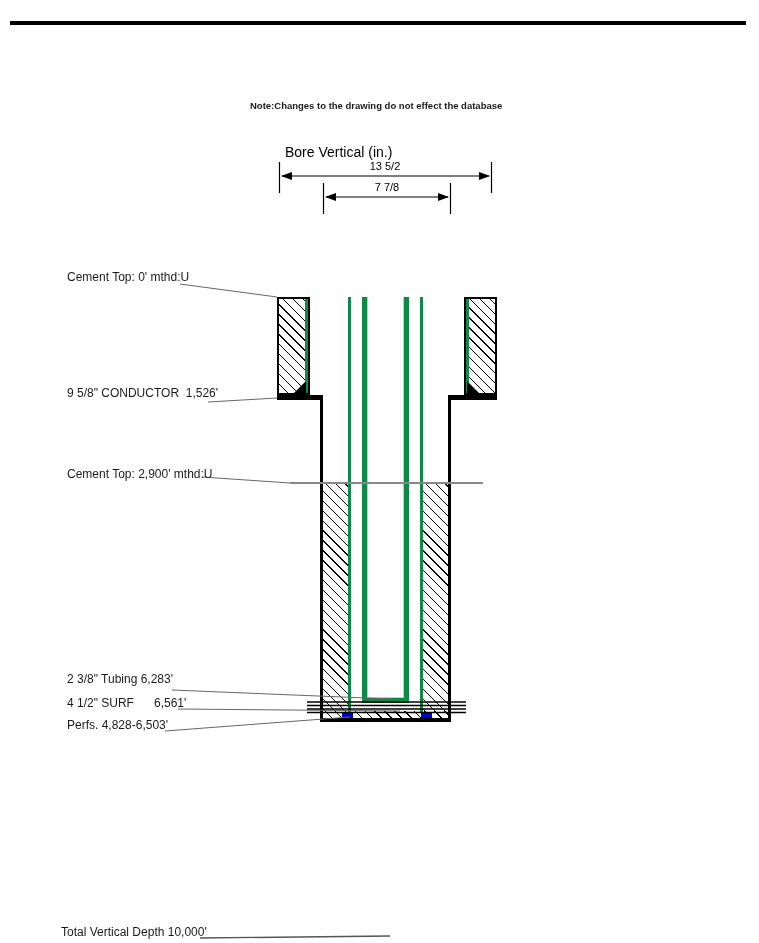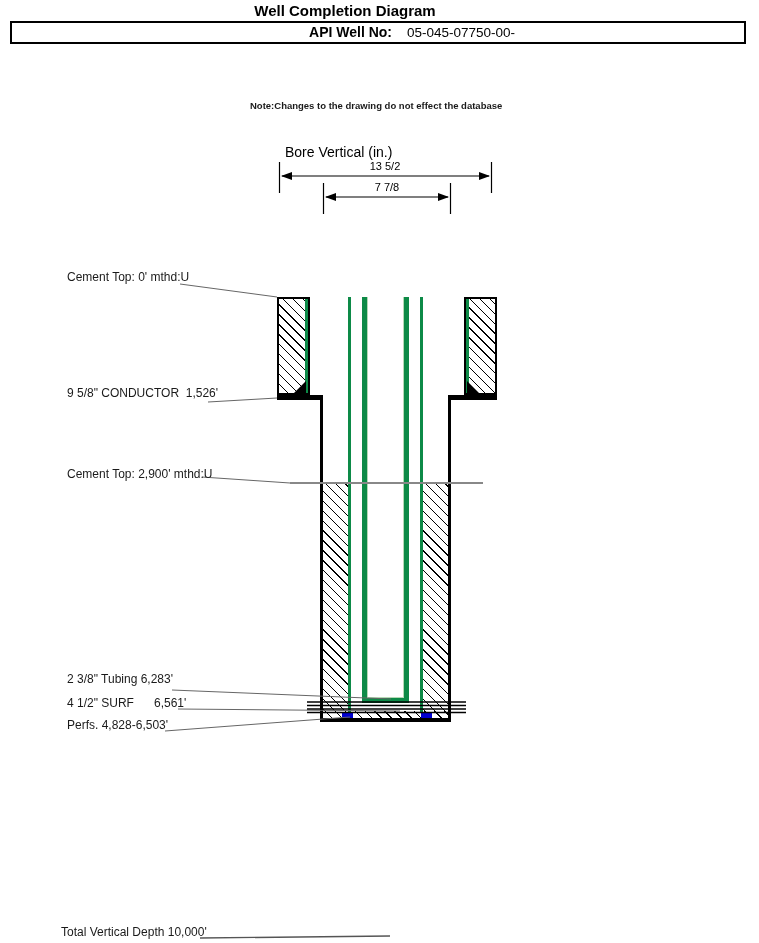--- a/index.html
+++ b/index.html
@@ -86,27 +86,22 @@
   .anno-perf{top:718px;}
   .anno-tvd{left:61px;top:925px;text-align:center;}
   
   .overlay{position:absolute;left:0;top:0;width:759px;height:943px;}
 </style>
 </head>
 <body>
 
 <div class="page">
 
-  <div class="title">Well Completion Diagram</div>
 
   <div class="htable">
-    <div class="trow">
-      <span class="lbl api-lbl">API Well No:</span>
-      <span class="val api-val">05-045-07750-00-</span>
-    </div>
   </div>
 
   <div class="note">Note:Changes to the drawing do not effect the database</div>
 
   <div class="bore-title">Bore Vertical (in.)</div>
   <div class="dim-label dim-outer">13 5/2</div>
   <div class="dim-label dim-inner">7 7/8</div>
 
   <div class="cond-box cond-left hatch">
     <div class="green-stripe gs-right"></div>

